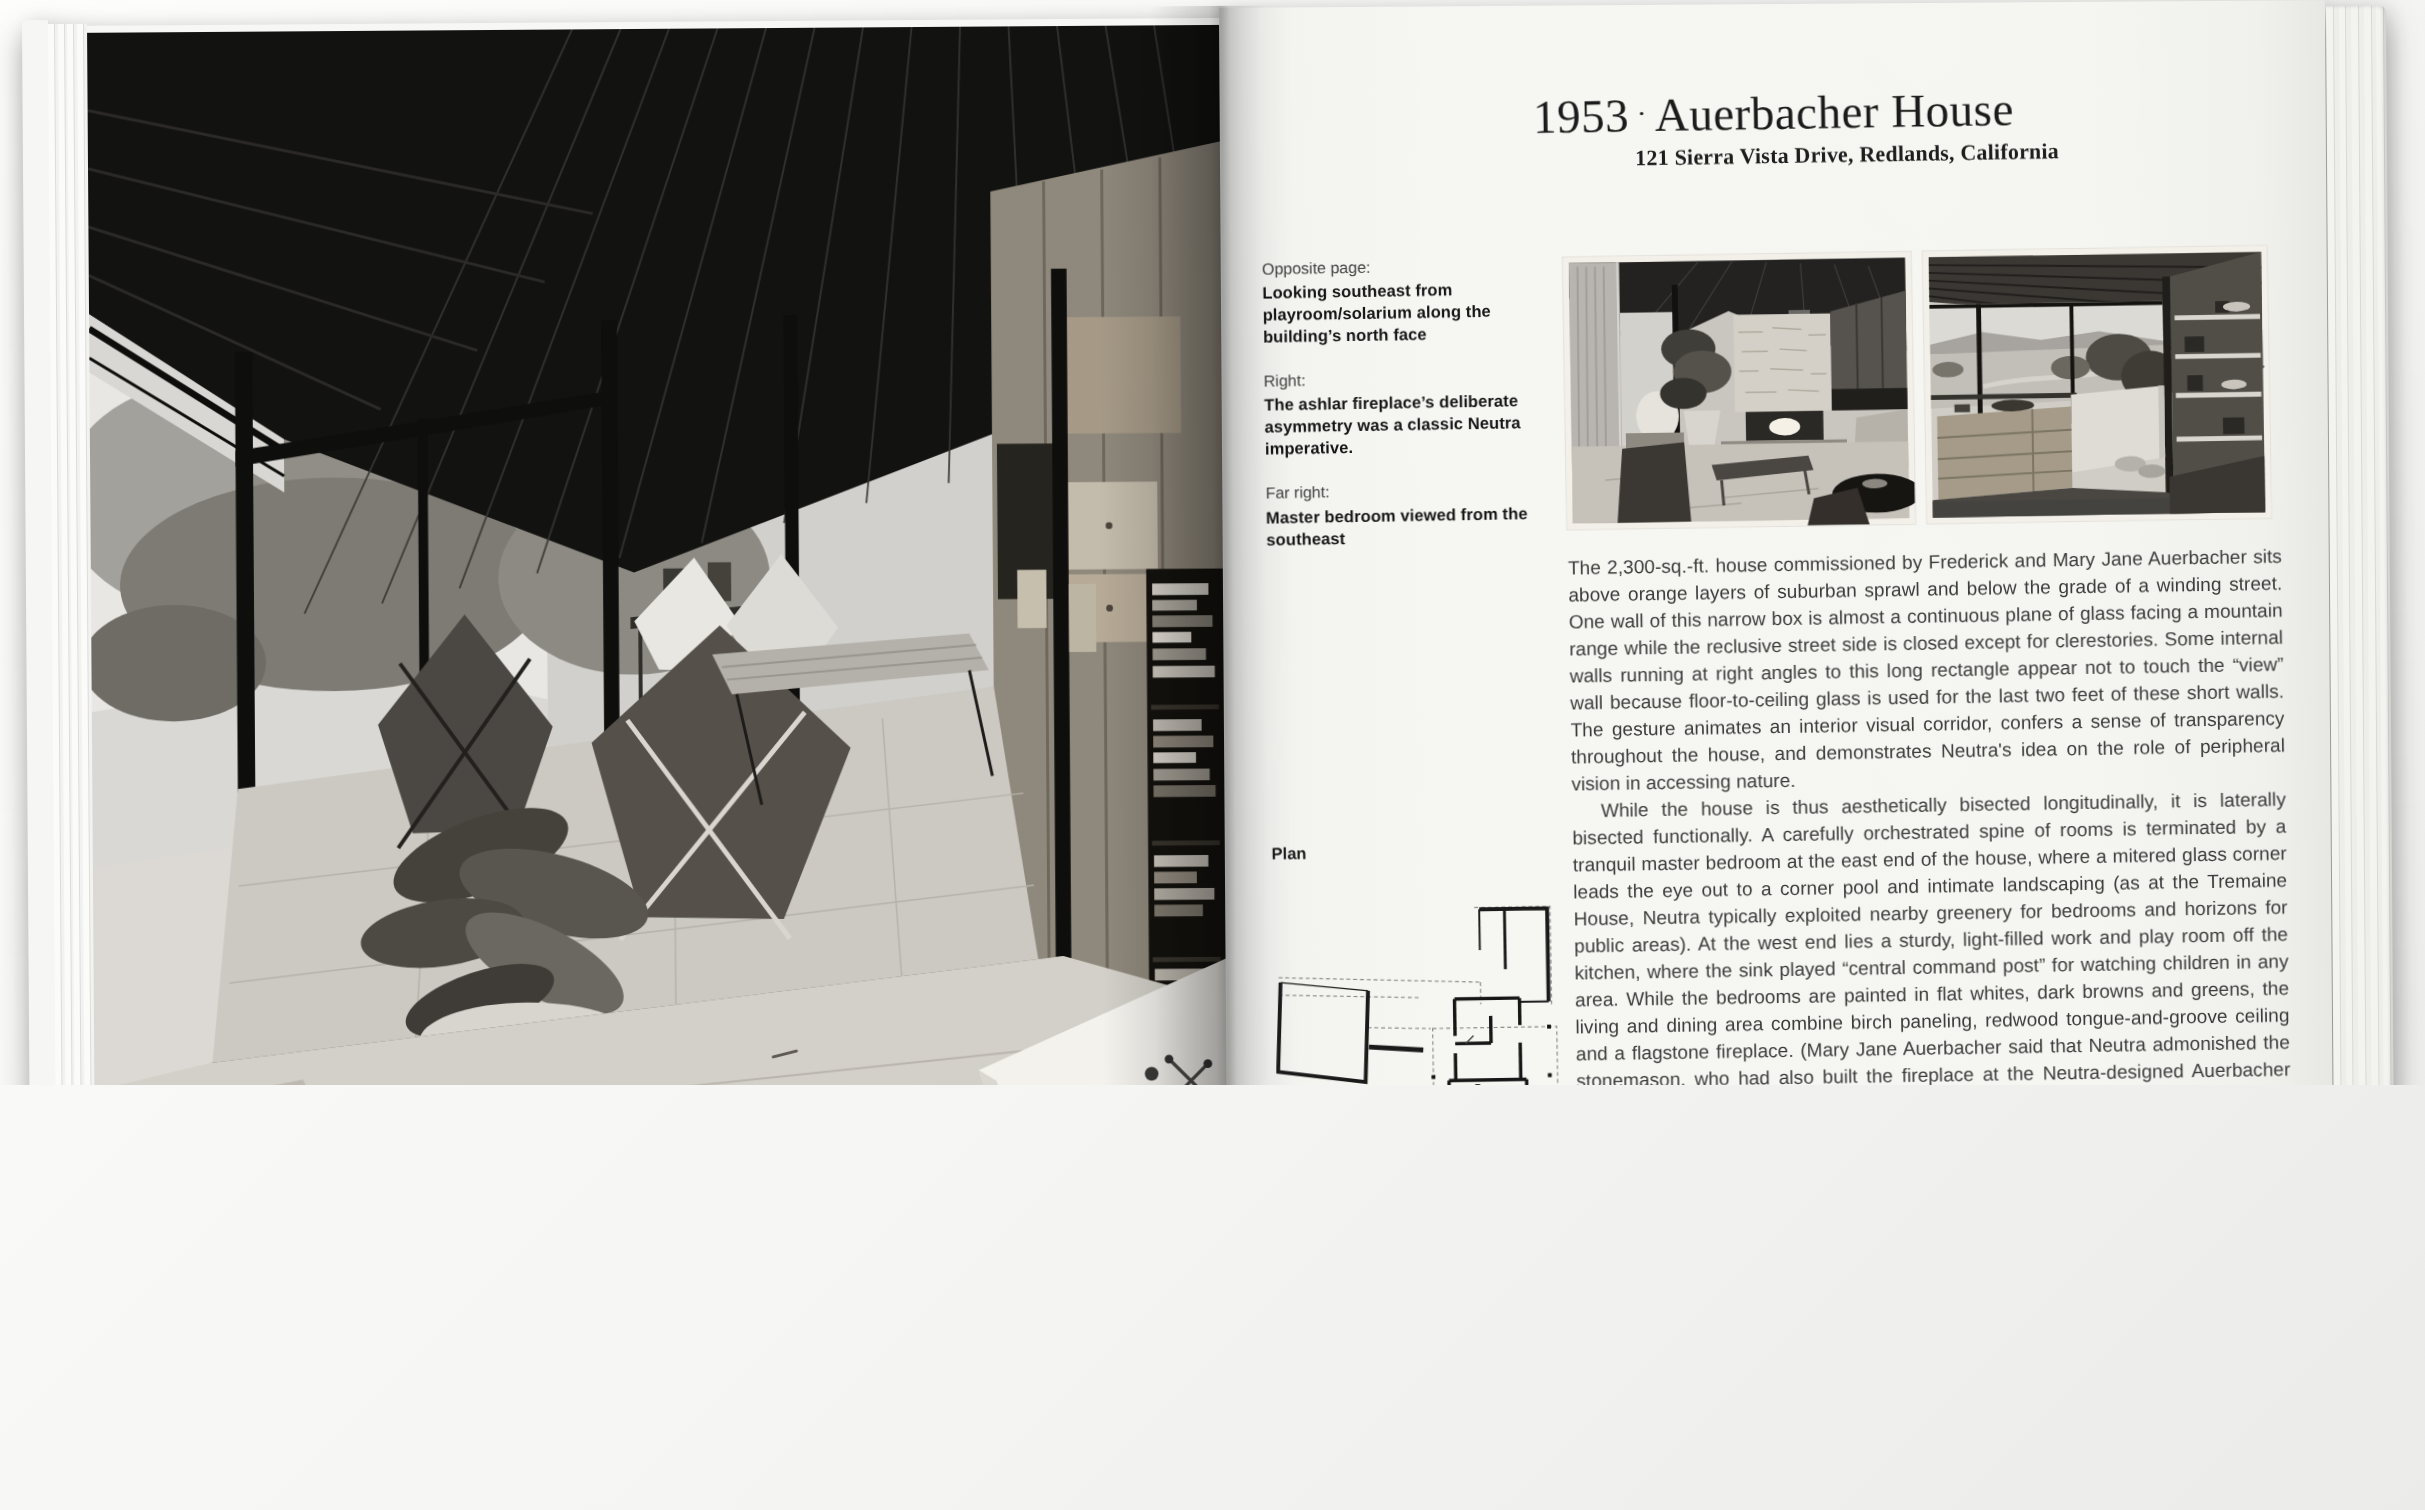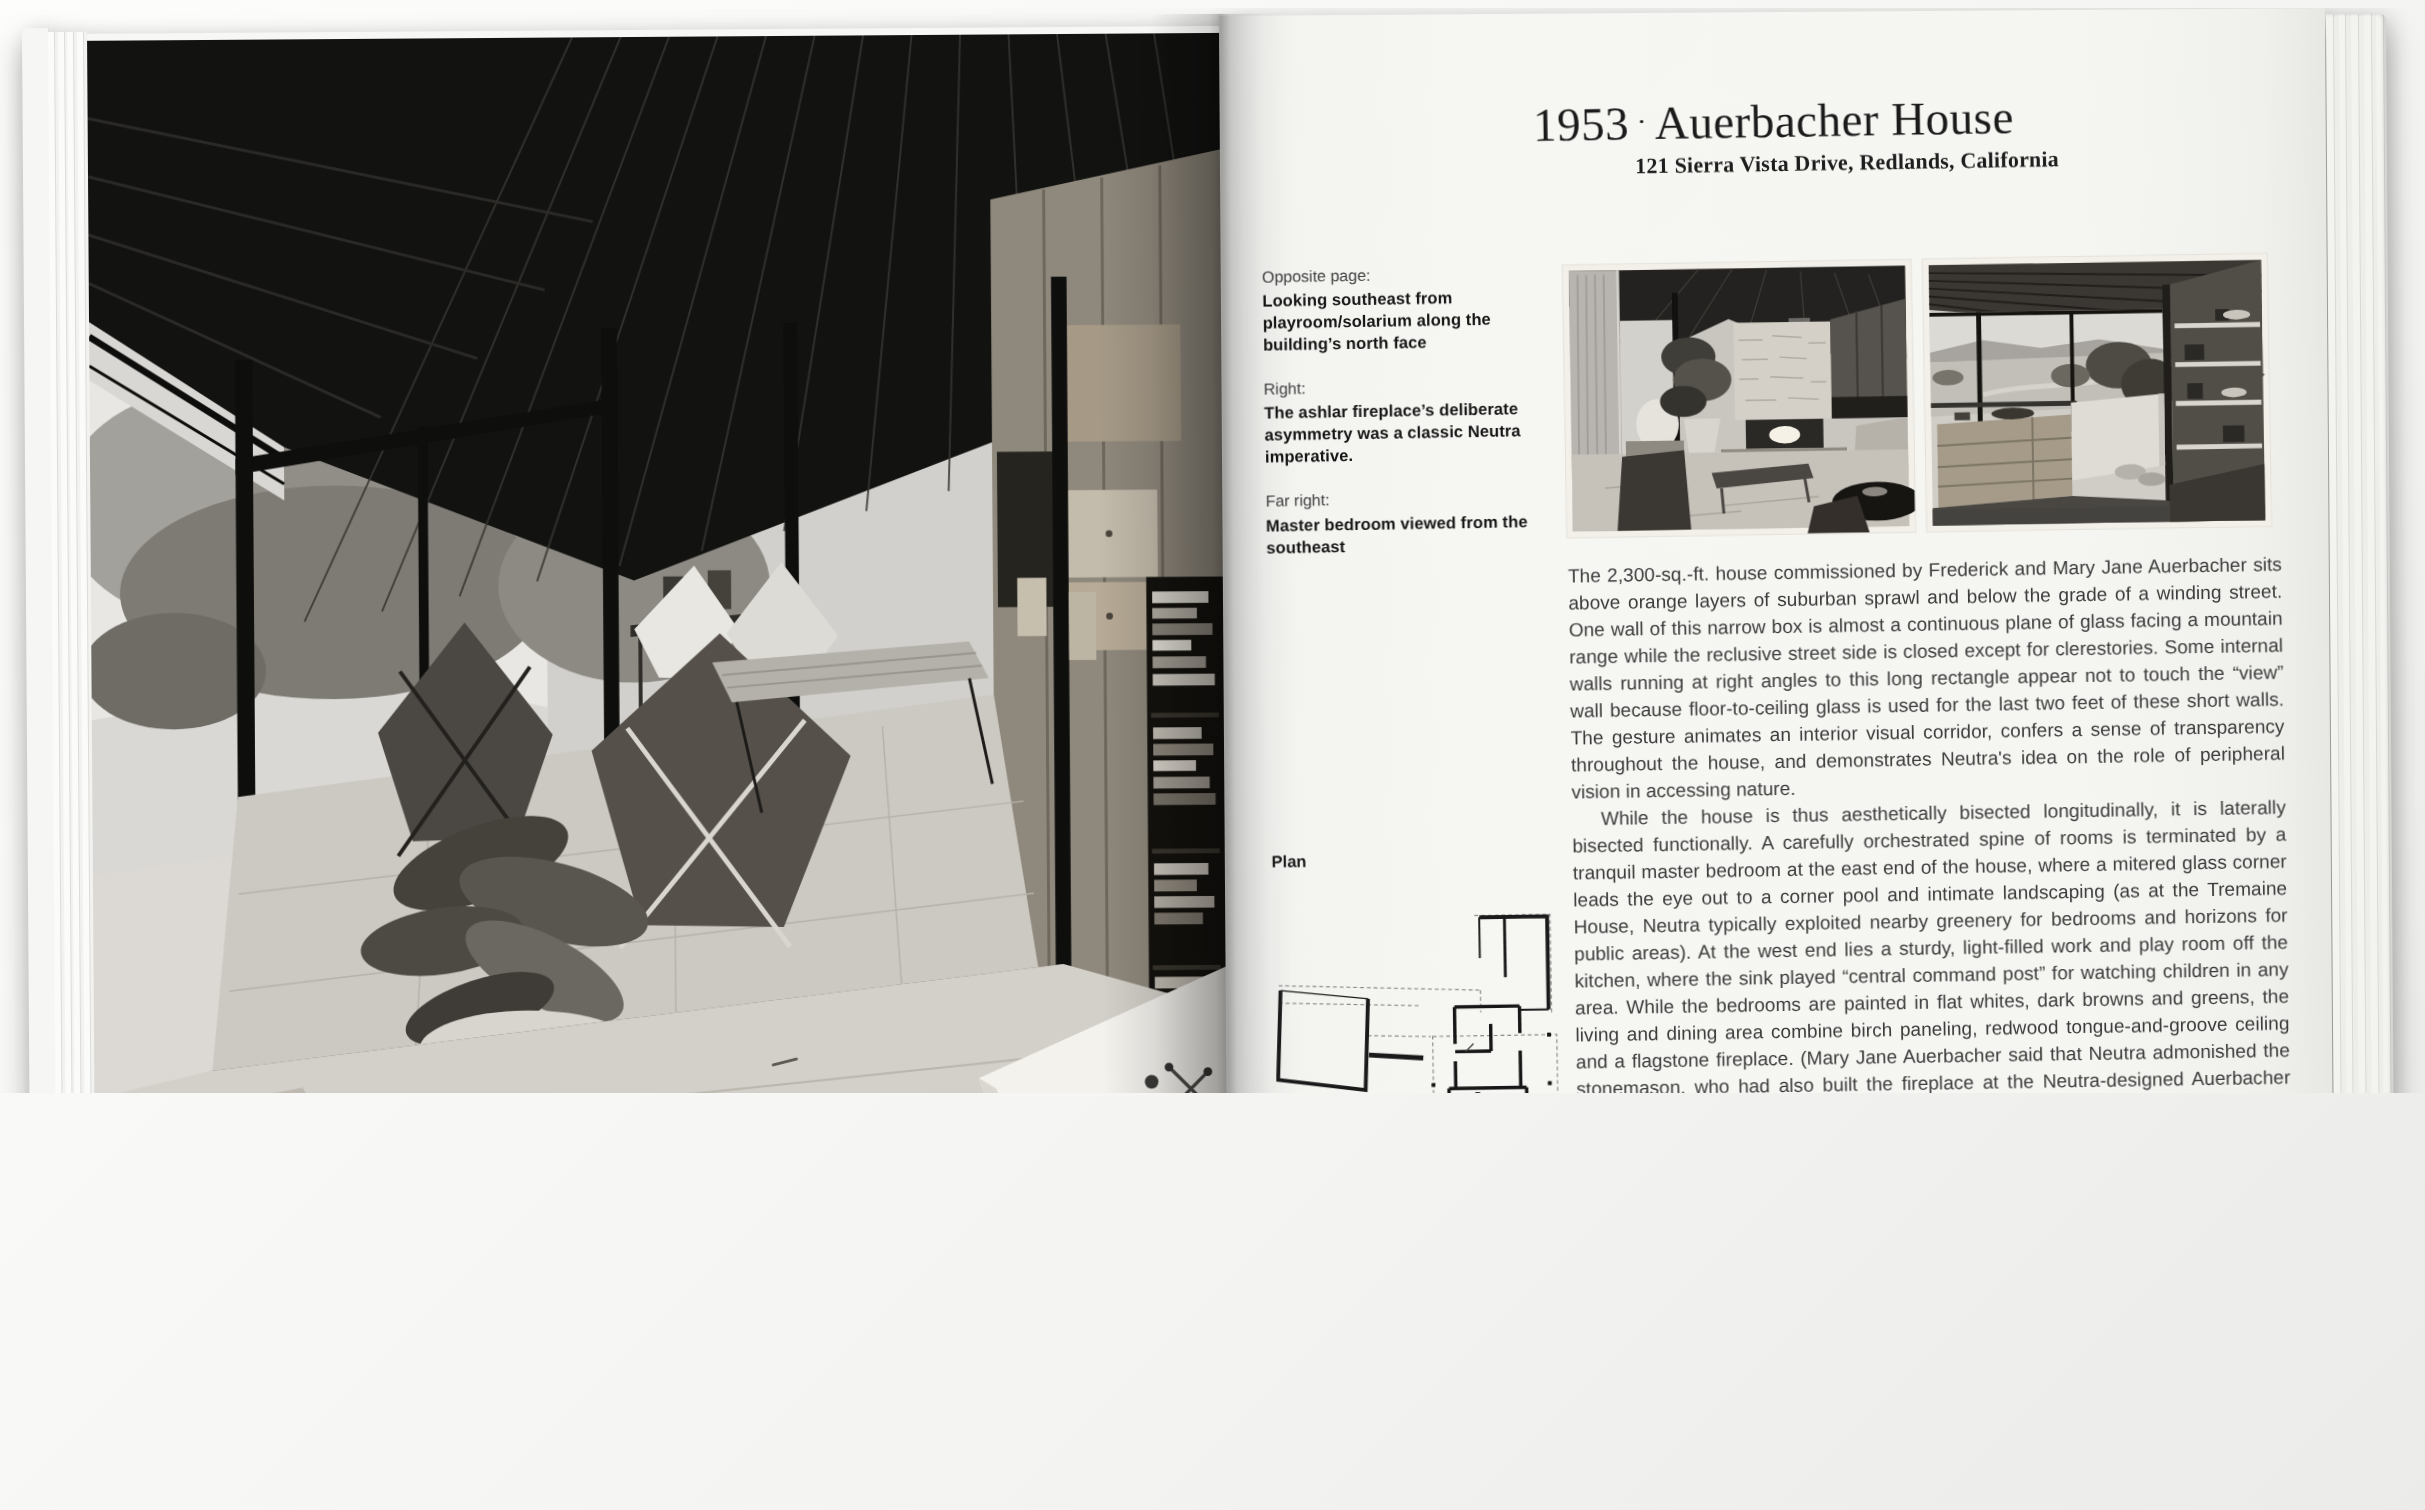--- a/index.html
+++ b/index.html
@@ -2,21 +2,21 @@
 <html><head>
 <meta charset="utf-8">
 <style>
   html,body{margin:0;padding:0;}
   body{
     width:2426px;height:1511px;
     background:linear-gradient(135deg,#fdfdfc 0%,#f5f5f3 55%,#ebebe9 100%);
     font-family:"Liberation Sans",sans-serif;
     overflow:hidden;
   }
-  .stage{position:relative;width:2426px;height:1085px;overflow:hidden;margin-top:8px;}
+  .stage{position:relative;width:2426px;height:1085px;overflow:hidden;}
   .book{
     position:absolute;left:27px;top:5.8px;width:2364px;height:1461px;
     transform:rotate(-0.4deg);transform-origin:50% 50%;
     filter:drop-shadow(0 15.5px 15.5px rgba(0,0,0,.30)) drop-shadow(5.8px 1.9px 9.7px rgba(0,0,0,.10));
   }
   .cover-edge-left{
     position:absolute;left:0;top:5.8px;width:26px;height:1450px;
     background:#f6f6f4;border-right:1px solid #e0e0de;
     border-radius:4.9px 0 0 4.9px;
   }

